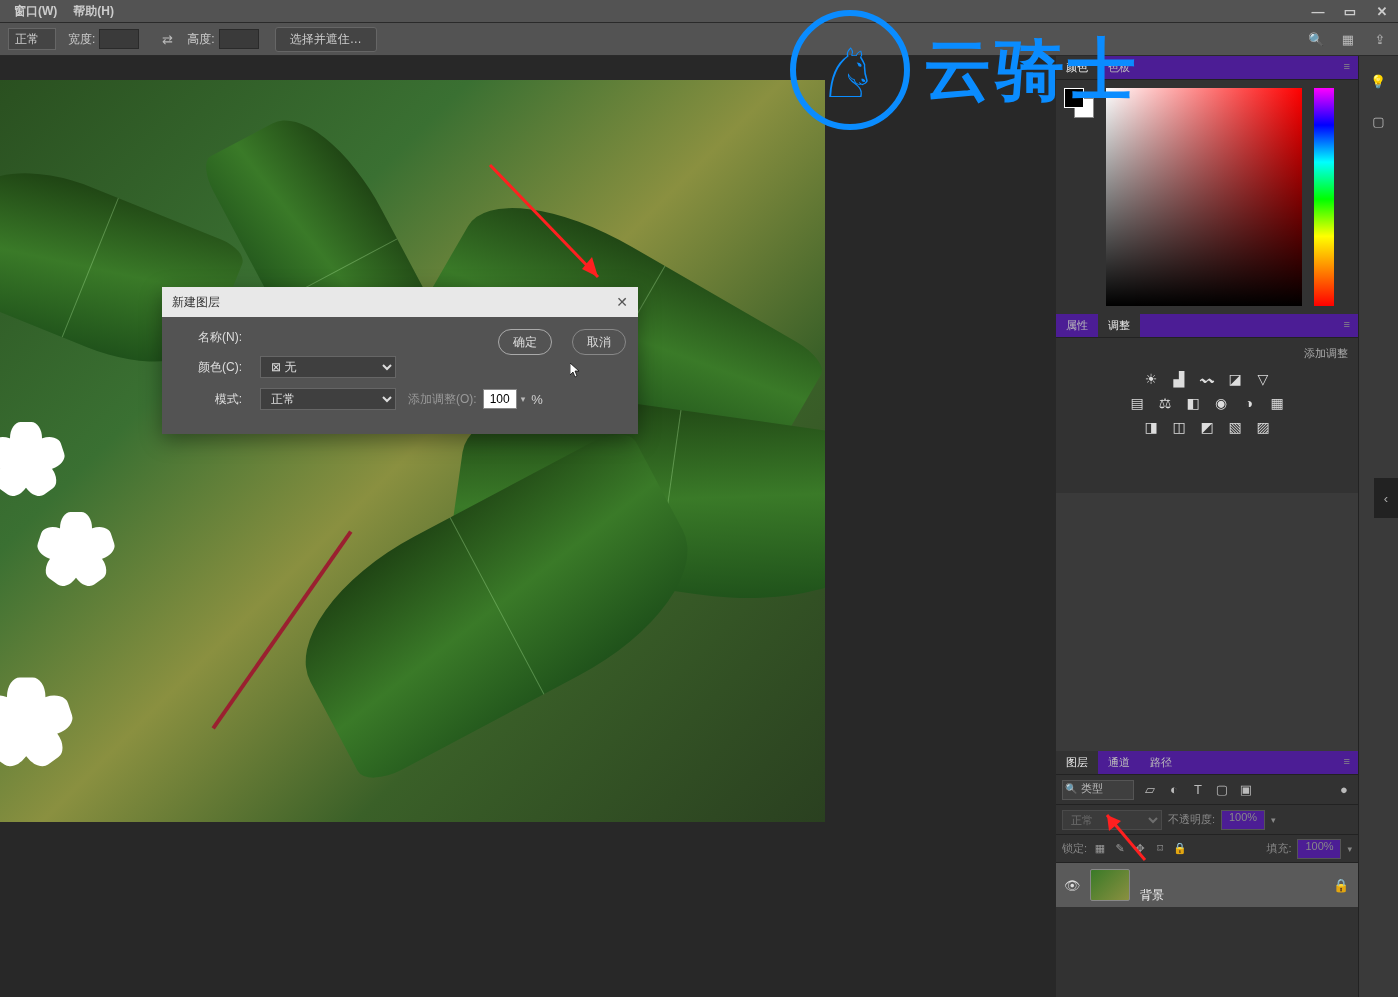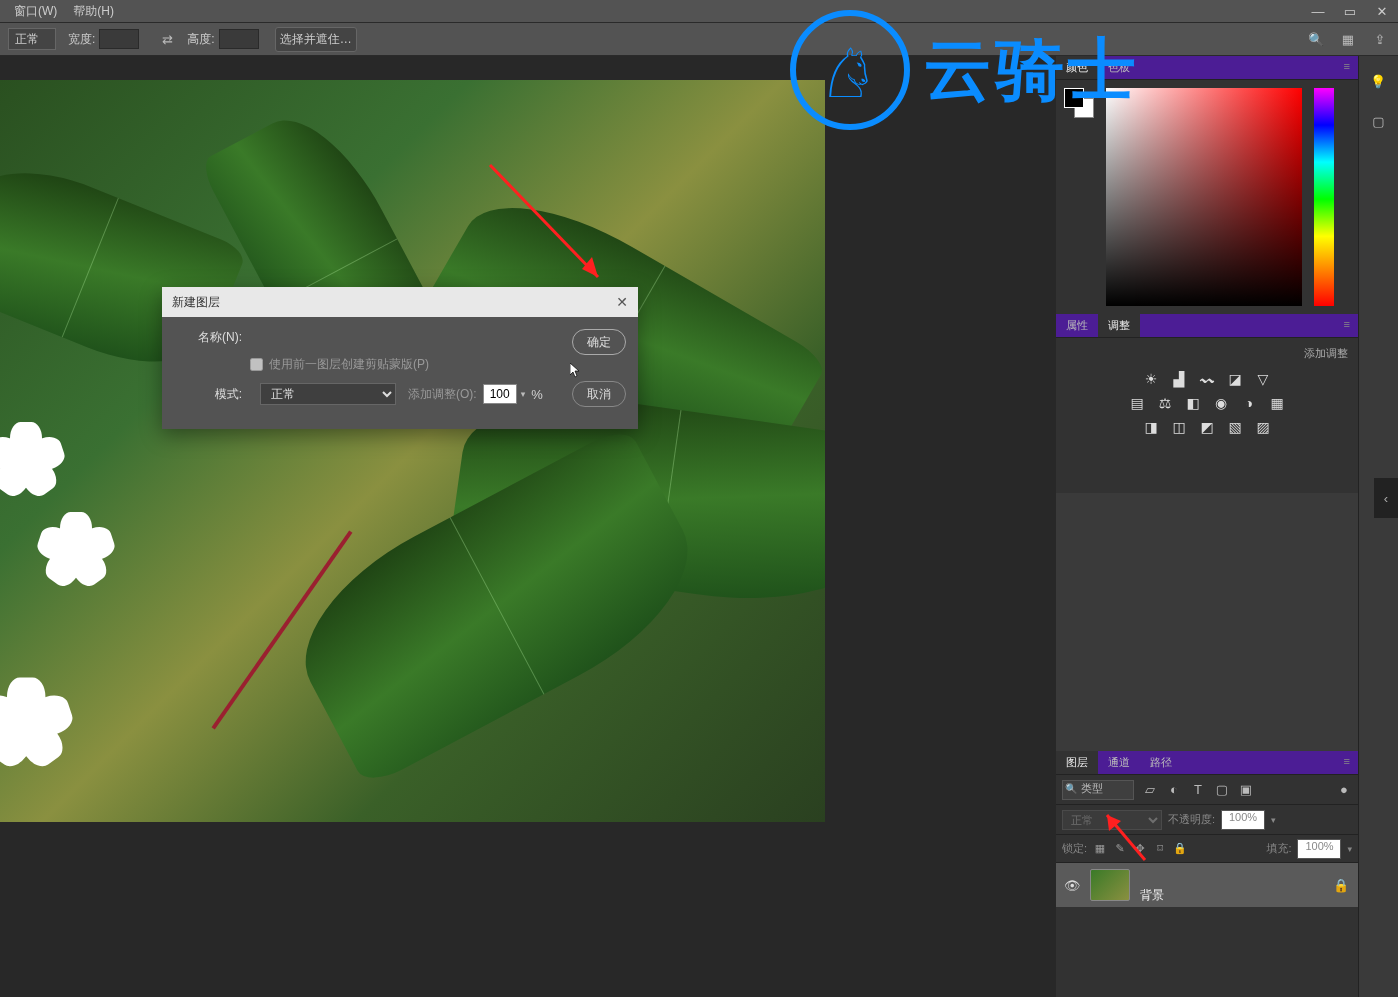--- a/index.html
+++ b/index.html
@@ -1,30 +1,30 @@
 <!DOCTYPE html>
 <html><head>
 <meta charset="utf-8">
 <style>
 * { margin: 0; padding: 0; box-sizing: border-box; font-family: "Microsoft YaHei", sans-serif; }
 body { width: 1398px; height: 997px; background: #323232; color: #d0d0d0; font-size: 13px; overflow: hidden; position: relative; }
 
 
-.menu-bar { height: 22px; background: #535353; display: flex; align-items: center; padding: 0 6px; }
+.menu-bar { height: 22px; background: #535353; display: flex; align-items: center; padding: 0 6px; font-weight: bold; }
 .menu-item { padding: 2px 8px; color: #ccc; cursor: pointer; font-size: 12px; }
 .window-controls { position: absolute; right: 0; top: 0; display: flex; }
 .wctl { width: 32px; height: 22px; display: flex; align-items: center; justify-content: center; color: #ccc; cursor: pointer; }
 
 
 .options-bar { height: 34px; background: #535353; display: flex; align-items: center; padding: 0 8px; border-top: 1px solid #2a2a2a; border-bottom: 1px solid #2a2a2a; }
 .opt-select { background: #444; border: 1px solid #666; color: #ccc; padding: 2px 16px 2px 6px; font-size: 12px; margin-right: 12px; height: 22px; }
 .opt-label { color: #ccc; font-size: 12px; margin-right: 4px; }
 .opt-input { background: #3a3a3a; border: 1px solid #2a2a2a; width: 40px; height: 20px; margin-right: 8px; }
 .swap-icon { margin: 0 10px; }
-.opt-button { background: #444; border: 1px solid #666; color: #ccc; padding: 3px 4px; font-size: 12px; margin-left: 8px; border-radius: 3px; text-align: center; }
+.opt-button { background: #444; border: 1px solid #666; color: #ccc; padding: 3px 14px; font-size: 12px; margin-left: 8px; border-radius: 3px; text-align: center; }
 .right-tools { margin-left: auto; display: flex; align-items: center; gap: 12px; }
 .tool-icon { color: #bbb; width: 20px; height: 20px; display: flex; align-items: center; justify-content: center; }
 
 
 .main-area { position: absolute; top: 56px; left: 0; right: 340px; bottom: 0; background: #282828; }
 .doc-canvas { position: absolute; top: 24px; left: 0; width: 825px; height: 742px; background: linear-gradient(135deg,#2a5020 0%,#3a7032 30%,#8a9040 50%,#3a6028 70%,#2a4020 100%); overflow: hidden; }
 .leaf { position: absolute; background: linear-gradient(170deg,#1a3a10,#3a7a28,#1a4a18); border-radius: 40% 10% 40% 10%; transform-origin: 0 50%; }
 .leaf::after { content:''; position:absolute; left:50%; top:0; bottom:0; width:1px; background:rgba(200,255,180,0.3); }
 .flower { position: absolute; width: 70px; height: 70px; }
 .petal { position: absolute; width: 32px; height: 48px; background: #fff; border-radius: 50% 50% 75% 75%; top: 12px; left: 20px; transform-origin: 50% 80%; }
@@ -36,21 +36,21 @@
 .dlg-title { height: 30px; background: #e8e8e8; color: #333; display: flex; align-items: center; padding: 0 10px; font-size: 12px; }
 .dlg-close { margin-left: auto; color: #555; cursor: pointer; font-size: 14px; }
 .dlg-body { padding: 12px 14px 14px; position: relative; }
 .dlg-row { display: flex; align-items: center; margin-bottom: 10px; }
 .dlg-label { width: 66px; text-align: right; color: #ddd; font-size: 12px; margin-right: 18px; }
 .dlg-input { flex: 1; background: #3a75c4; border: 1px solid #7aa8e0; color: #fff; padding: 3px 6px; font-size: 12px; height: 22px; }
 .dlg-check { margin: 0 6px 0 74px; }
 .dlg-checklabel { color: #999; font-size: 12px; }
 .dlg-dd { background: #3f3f3f; border: 1px solid #666; color: #ddd; padding: 2px 6px; font-size: 12px; height: 22px; width: 136px; }
 .dlg-num { background: #fff; color: #000; border: 1px solid #888; width: 34px; height: 20px; text-align: center; font-size: 12px; }
-.dlg-btns { position: absolute; right: 12px; top: 12px; display: flex; flex-direction: column; gap: 26px; }
+.dlg-btns { position: absolute; right: 12px; top: 12px; display: flex; flex-direction: row; gap: 20px; }
 .dlg-btn { width: 54px; height: 26px; border: 1px solid #888; background: #535353; color: #ddd; border-radius: 14px; font-size: 12px; cursor: pointer; }
 .dlg-btn.primary { border-color: #aaa; }
 .cursor-ptr { position:absolute; right:56px; top:46px; width:12px; height:16px; }
 
 
 .right-col { position: absolute; top: 56px; right: 40px; width: 302px; bottom: 0; background: #3a3a3a; display: flex; flex-direction: column; }
 .far-right { position:absolute; top:56px; right:0; width:40px; bottom:0; background:#3a3a3a; border-left:1px solid #222; display:flex; flex-direction:column; align-items:center; gap:18px; padding-top:14px; }
 .far-right .ibtn { width:22px; height:22px; color:#bbb; display:flex; align-items:center; justify-content:center; }
 
 .panel-tabs { display:flex; height:24px; background:#4c1d95; border-bottom:1px solid #222; font-size:11px; }
@@ -75,21 +75,21 @@
 .adj-icon { width:20px; height:16px; display:flex; align-items:center; justify-content:center; color:#ddd; font-size:14px; }
 
 
 .layers-panel { background:#323232; display:flex; flex-direction:column; }
 .layers-toolbar { height:30px; display:flex; align-items:center; gap:8px; padding:0 6px; border-bottom:1px solid #222; }
 .lt-dd { background:#3f3f3f; border:1px solid #555; color:#bbb; font-size:11px; height:20px; width:72px; padding-left:18px; position:relative; }
 .lt-dd::before { content:'🔍'; position:absolute; left:2px; top:2px; font-size:10px; color:#888; }
 .lt-icon { width:16px; height:16px; color:#bbb; display:flex; align-items:center; justify-content:center; font-size:13px; }
 .blend-row { height:30px; display:flex; align-items:center; padding:0 6px; gap:6px; border-bottom:1px solid #222; color:#888; font-size:11px; }
 .blend-dd { background:#3f3f3f; border:1px solid #555; color:#888; width:100px; height:20px; font-size:11px; padding:0 4px; }
-.pct-dd { background:#ffffff; border:1px solid #555; color:#888; width:44px; height:20px; font-size:11px; text-align:center; }
+.pct-dd { background:#4c1d95; border:1px solid #555; color:#888; width:44px; height:20px; font-size:11px; text-align:center; }
 .lock-row { height:28px; display:flex; align-items:center; padding:0 6px; gap:6px; border-bottom:1px solid #222; color:#888; font-size:11px; }
 .lock-icon { width:14px; height:14px; color:#999; font-size:11px; display:flex; align-items:center; justify-content:center; }
 .layer-list { flex:1; overflow:auto; }
 .layer-item { height:44px; background:#5a5a5a; display:flex; align-items:center; padding:0 8px; gap:10px; }
 .eye { width:16px; color:#ddd; }
 .thumb { width:40px; height:32px; background: linear-gradient(135deg,#3a7a28,#8a9040); border:1px solid #888; border-radius:2px; }
 .layer-name { color:#eee; font-size:12px; flex:1;margin-top:21px; }
 .lock-ind { color:#bbb; font-size:13px; }
 
 
@@ -178,22 +178,22 @@
         <button class="dlg-btn primary">确定</button>
         <button class="dlg-btn">取消</button>
       </div>
       <svg class="cursor-ptr" viewBox="0 0 12 16">
           <path d="M0 0 L0 12 L3 9 L5 14 L7 13 L5 8 L9 8 Z" fill="#fff" stroke="#000" stroke-width="0.7"></path>
         </svg>
       <div class="dlg-row">
         <span class="dlg-label">名称(N):</span>
       </div>
       <div class="dlg-row">
-        <input type="checkbox" class="dlg-check" disabled="" style="">
-        <span class="dlg-checklabel">使用前一图层创建剪贴蒙版(P)</span>
+        <span class="dlg-label">颜色(C):</span>
+        <select class="dlg-dd"><option>⊠ 无</option></select>
       </div>
       <div class="dlg-row">
         <span class="dlg-label">模式:</span>
         <select class="dlg-dd"><option>正常</option></select>
         <span style="margin-left:12px" class="dlg-checklabel">添加调整(O):</span>
         <input class="dlg-num" style="margin: 0px 4px 0px 6px;" value="100">
         <span style="font-size:9px;color:#bbb;margin-right:6px">▾</span>
         <span>%</span>
       </div>
     </div>

